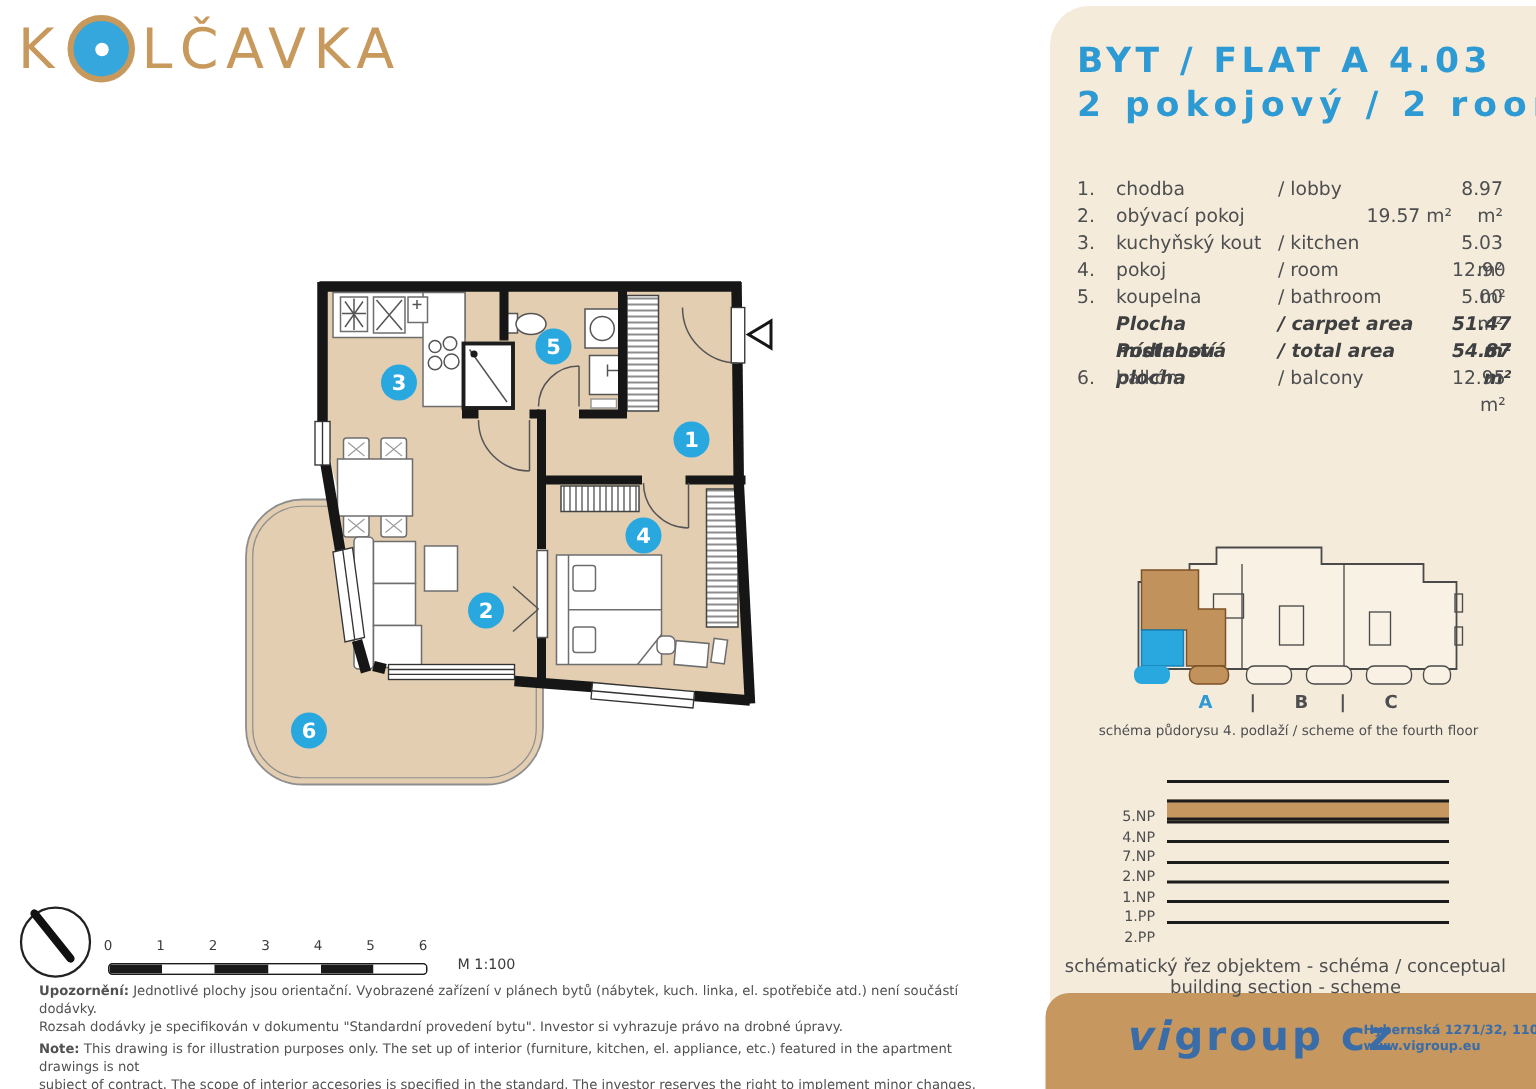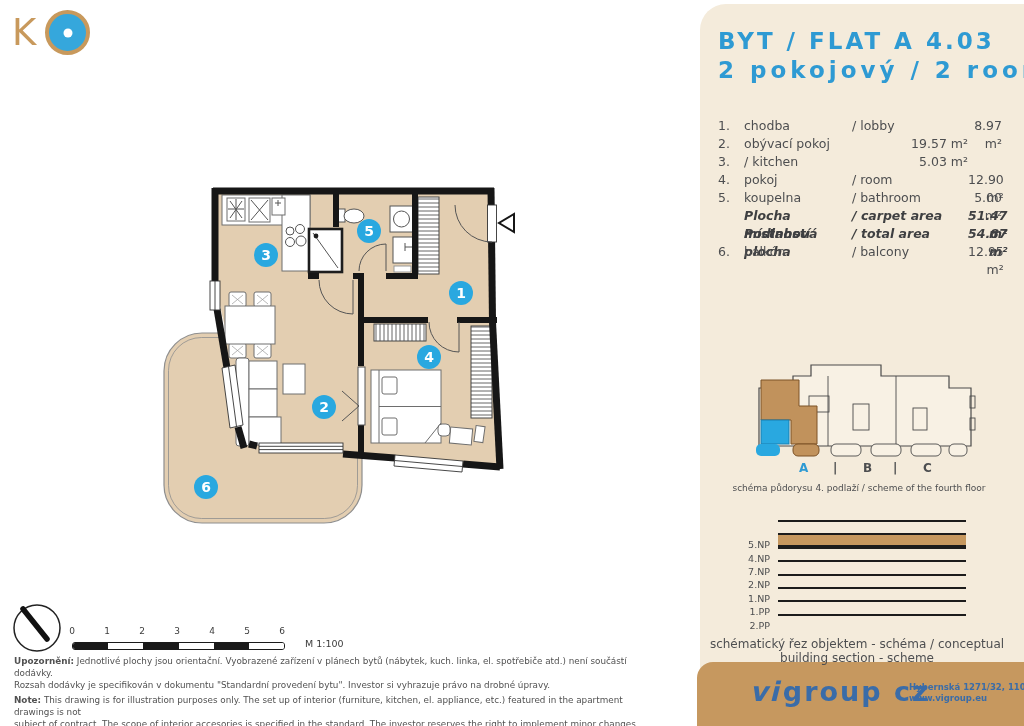--- a/index.html
+++ b/index.html
@@ -54,29 +54,30 @@
   
   .scalebar{left:72px;top:626px;width:300px;height:26px;}
   .scalebar .tick{position:absolute;top:0;width:16px;text-align:center;font-size:9px;color:#3c3c3c;}
   .bar{position:absolute;left:0;top:16px;width:211px;height:6px;border:1px solid #1a1a1a;
        border-radius:3px;overflow:hidden;display:flex;}
   .bar div{width:35.2px;height:100%;}
   .seg-b{background:#1a1a1a;} .seg-w{background:#fff;}
   .mlabel{position:absolute;left:233px;top:12px;font-size:9.5px;color:#3c3c3c;}
 
   .disclaimer{left:10px;top:656px;width:655px;font-size:8.8px;line-height:11.8px;color:#515151;}
-  .disclaimer p{margin:0 0 4px 4px;}
+  .disclaimer p{margin:0 0 4px 16px;}
   .disclaimer .lead{font-weight:bold;}
 </style>
 </head>
 <body>
 
 <div class="abs brand">
   <span>K</span>
   <span class="o"></span>
+  <span>LČAVKA</span>
 </div>
 
 <svg class="abs" style="left:162px;top:185px" width="356" height="342" viewBox="0 0 356 342">
   <defs>
     <pattern id="hatchH" width="5" height="4" patternUnits="userSpaceOnUse">
       <rect width="5" height="4" fill="#fff"></rect>
         <line x1="0" y1="2" x2="5" y2="2" stroke="#555" stroke-width="0.9"></line>
     </pattern>
     <pattern id="hatchV" width="4" height="5" patternUnits="userSpaceOnUse">
       <rect width="4" height="5" fill="#fff"></rect>
@@ -259,20 +260,21 @@
         <span>/ lobby</span>
         <span class="area">8.97 m²</span>
       </div>
     <div class="rrow">
       <span>2.</span>
         <span>obývací pokoj</span>
         <span class="area">19.57 m²</span>
       </div>
     <div class="rrow">
       <span>3.</span>
+        <span>kuchyňský kout</span>
         <span>/ kitchen</span>
         <span class="area">5.03 m²</span>
       </div>
     <div class="rrow">
       <span>4.</span>
         <span>pokoj</span>
         <span>/ room</span>
         <span class="area">12.90 m²</span>
       </div>
     <div class="rrow">

